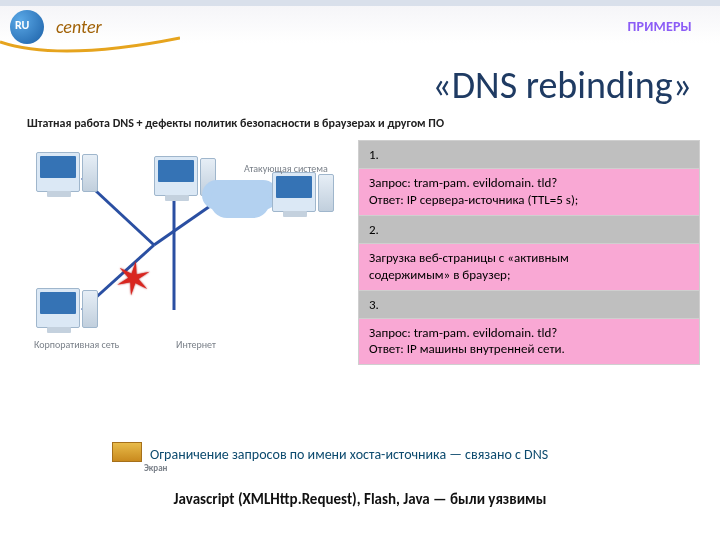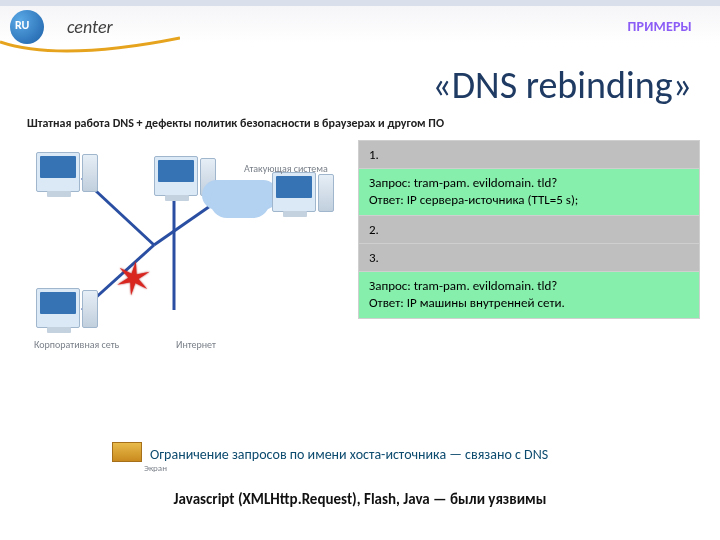--- a/index.html
+++ b/index.html
@@ -14,21 +14,21 @@
   .logo { display: flex; align-items: center; gap: 4px; }
   .logo-globe {
     width: 34px; height: 34px; border-radius: 50%;
     background: radial-gradient(circle at 30% 30%, #5aa8e6, #1b5fa6);
     position: relative;
   }
   .logo-globe::after {
     content: "RU"; position: absolute; top: 8px; left: 5px;
     color: #fff; font-size: 12px; font-weight: bold;
   }
-  .logo-text { color: #404040; font-size: 18px; font-style: italic; font-weight: 300; margin-left: 19px; }
+  .logo-text { color: #a16207; font-size: 18px; font-style: italic; font-weight: 300; margin-left: 8px; }
   .swoosh { position: absolute; left: 0; top: 36px; width: 180px; height: 24px; }
   .swoosh svg { width: 100%; height: 100%; }
   .eyebrow {
     position: absolute; top: 18px; right: 28px;
     color: #8b5cf6; font-size: 14px; font-weight: bold; letter-spacing: 0.2px;
   }
   .title {
     text-align: right; padding: 18px 28px 8px 0;
     color: #1f3b63; font-size: 38px;
   }
@@ -59,29 +59,29 @@
   }
   .label { position: absolute; font-size: 10px; color: #7a8089; white-space: nowrap; }
   .star {
     position: absolute; color: #d9261f; font-size: 46px; line-height: 1;
     text-shadow: 0 0 2px #a11; transform: rotate(8deg);
   }
   .right { flex: 1; }
   table.steps { width: 100%; border-collapse: collapse; font-size: 13px; }
   table.steps td { padding: 6px 10px; border: 1px solid #cfcfcf; }
   tr.numrow td { background: #bfbfbf; font-weight: normal; }
-  tr.bodyrow td { background: #86efac; line-height: 1.3; }
+  tr.bodyrow td { background: #f9a8d4; line-height: 1.3; }
   .footer1 {
     position: absolute; left: 150px; top: 446px; font-size: 14px; color: #0c4a6e;
   }
   .fw-icon {
     position: absolute; left: 112px; top: 442px; width: 30px; height: 20px;
     background: linear-gradient(#e8bb4a, #c98a1e); border: 1px solid #a6701a;
   }
-  .fw-label { position: absolute; left: 144px; top: 462px; font-size: 9px; color: #7a8089; }
+  .fw-label { position: absolute; left: 144px; top: 462px; font-size: 9px; color: #7a8089; font-weight: bold; }
   .footer2 {
     position: absolute; left: 0; right: 0; top: 490px; text-align: center;
     font-size: 15px; color: #111; font-weight: bold;
   }
 </style>
 </head>
 <body>
 
 <div class="top-band"></div>
 
@@ -136,20 +136,26 @@
           </tr>
       <tr class="bodyrow">
             <td>
         <span>Запрос: tram-pam. evildomain. tld?</span><br>
         <span>Ответ: IP сервера-источника (TTL=5 s);</span>
       </td>
           </tr>
       <tr class="numrow">
             <td>2.</td>
           </tr>
+      <tr class="bodyrow">
+            <td>
+        <span>Загрузка веб-страницы с «активным</span><br>
+        <span>содержимым» в браузер;</span>
+      </td>
+          </tr>
       <tr class="numrow">
             <td>3.</td>
           </tr>
       <tr class="bodyrow">
             <td>
         <span>Запрос: tram-pam. evildomain. tld?</span><br>
         <span>Ответ: IP машины внутренней сети.</span>
       </td>
           </tr>
     </tbody>

